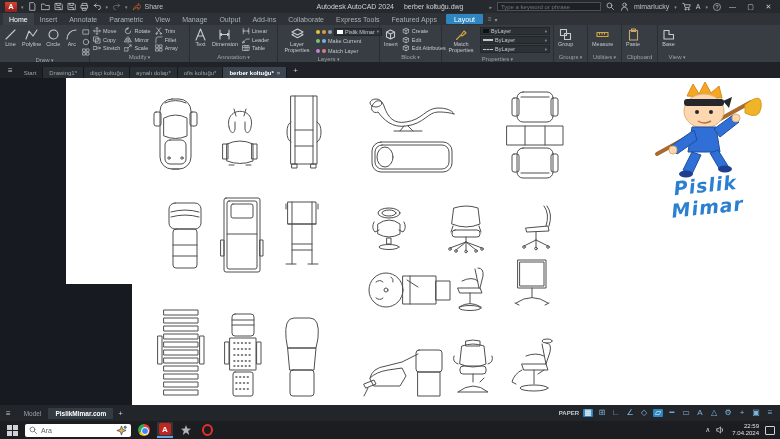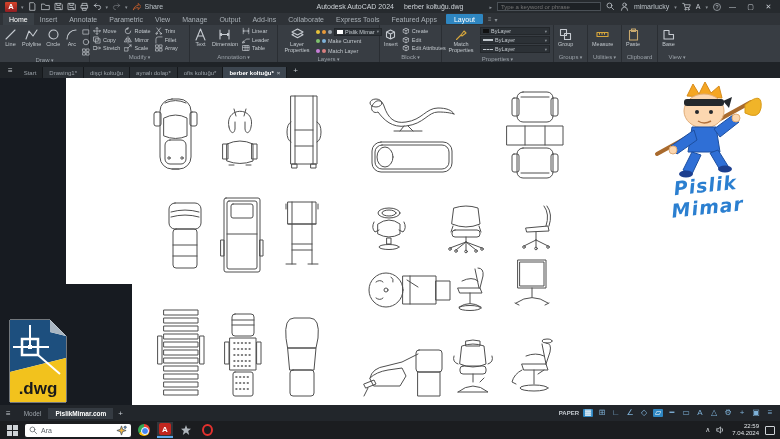--- a/index.html
+++ b/index.html
@@ -858,33 +858,20 @@
         <path d="M57 72L48 90L57 94L66 75Z" fill="#2f6fd6" stroke="#1d4fa0" stroke-width="1"></path>
         <path d="M75 73L85 90L93 86L83 70Z" fill="#2f6fd6" stroke="#1d4fa0" stroke-width="1"></path>
         <ellipse cx="51" cy="94" rx="7" ry="3.5" fill="#1d3f8f"></ellipse>
         <ellipse cx="90" cy="89" rx="7" ry="3.5" fill="#1d3f8f"></ellipse>
       </svg>
       <div class="logotext">Pislik Mimar</div>
     </div>
 
     <div class="corner"></div>
 
-    <div class="dwgbadge">
-      <svg viewBox="0 0 60 86" width="60" height="86">
-        <path d="M2 2L42 2L58 18L58 84L2 84Z" fill="#ffffff" stroke="#cfd4d9" stroke-width="1"></path>
-        <path d="M2 2L42 2L42 14L58 18L58 40L2 54Z" fill="#1d4f7e"></path>
-        <path d="M2 54L58 40L58 84L2 84Z" fill="#f2c21d"></path>
-        <path d="M42 2L42 14L58 18Z" fill="#a9b6c2"></path>
-        <path d="M22 7v24M5 29h36" stroke="#ffffff" stroke-width="2"></path>
-        <rect x="14" y="21" width="16" height="16" fill="none" stroke="#ffffff" stroke-width="2.5"></rect>
-        <rect x="20" y="27" width="4" height="4" fill="#ffffff"></rect>
-        <path d="M30 37L52 56" stroke="#ffffff" stroke-width="2"></path>
-        <text x="30" y="76" text-anchor="middle" font-size="17" font-weight="bold" fill="#1a1a1a" font-family="Liberation Sans, sans-serif">.dwg</text>
-      </svg>
-    </div>
   </div>
 
   <div class="lbar">
     <span class="lmenu">≡</span>
     <span class="ltab">Model</span>
     <span class="ltab active">PislikMimar.com</span>
     <span class="lplus">+</span>
     <div class="statusarea">
       <span class="spacelbl">PAPER</span>
       <span class="sico on">▦</span>

